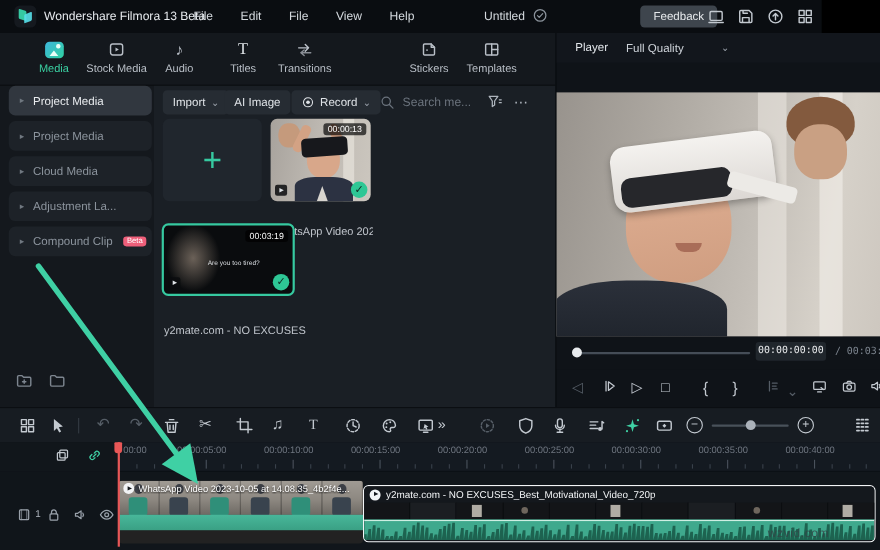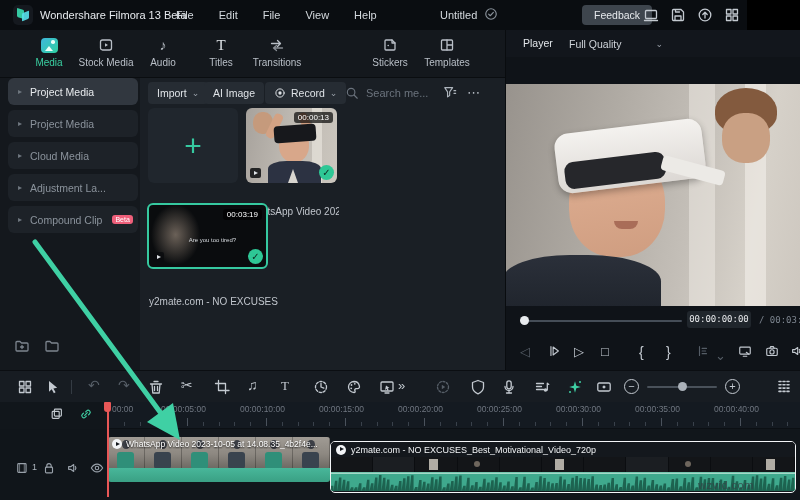--- a/index.html
+++ b/index.html
@@ -111,21 +111,21 @@
   .timeline { position:absolute; left:0; top:402px; width:800px; height:98px; background:#11161b; }
   .ruler { position:absolute; left:0; top:0; width:800px; height:27px; background:#141a21; border-bottom:1px solid #0c1014; }
   .rlabel { position:absolute; top:2px; font-size:8.5px; color:#6f7680; white-space:nowrap; }
   .tick { position:absolute; bottom:2px; width:1px; height:4px; background:#39414b; }
   .tick.major { height:8px; background:#4a525c; }
   .ruler-ics { position:absolute; left:0; top:0; width:108px; height:27px; background:#11161b; }
   .tracks { position:absolute; left:0; top:27px; width:800px; height:71px; }
   .track-head { position:absolute; left:0; top:0; width:108px; height:71px; background:#10151a; color:#99a1aa; }
   .th-ic { position:absolute; top:32px; }
   .tnum { position:absolute; left:32px; top:33px; font-size:9px; color:#aeb5bd; }
-  .clip1 { position:absolute; left:108px; top:8px; width:222px; height:45px; border-radius:3px; overflow:hidden; background:#222; }
+  .clip1 { position:absolute; left:108px; top:8px; width:222px; height:57px; border-radius:3px; overflow:hidden; background:#222; }
   .c1-thumbs { position:absolute; left:0; top:0; width:100%; height:31px; display:flex; }
   .frame1 { flex:1; position:relative; background:linear-gradient(180deg,#a09b94 0%,#8d8881 55%,#6e6a64 100%); border-right:1px solid rgba(0,0,0,.25); }
   .frame1 i.h { position:absolute; left:38%; top:10%; width:8px; height:9px; border-radius:50%; background:#3c3f46; }
   .frame1 i.b { position:absolute; left:26%; top:48%; width:17px; height:17px; border-radius:3px; background:#2f8f79; }
   .frame1.alt i.b { background:#39434e; }
   .c1-audio { position:absolute; left:0; top:31px; width:100%; height:14px; background:linear-gradient(180deg,#48b79a,#3aa084); }
   .clip-title { position:absolute; left:4px; top:2px; right:2px; color:#fff; font-size:8.5px; white-space:nowrap; overflow:hidden; text-shadow:0 1px 2px rgba(0,0,0,.9); z-index:4; display:flex; align-items:center; gap:4px; }
   .playcirc { width:10px; height:10px; min-width:10px; border-radius:50%; background:#f2f4f6; position:relative; }
   .playcirc:after { content:""; position:absolute; left:3.5px; top:2.5px; border-left:4px solid #14181d; border-top:2.5px solid transparent; border-bottom:2.5px solid transparent; }
   .clip2 { position:absolute; left:330px; top:12px; width:466px; height:52px; border:1.5px solid #f3f5f7; border-radius:5px; overflow:hidden; background:#14181d; }

